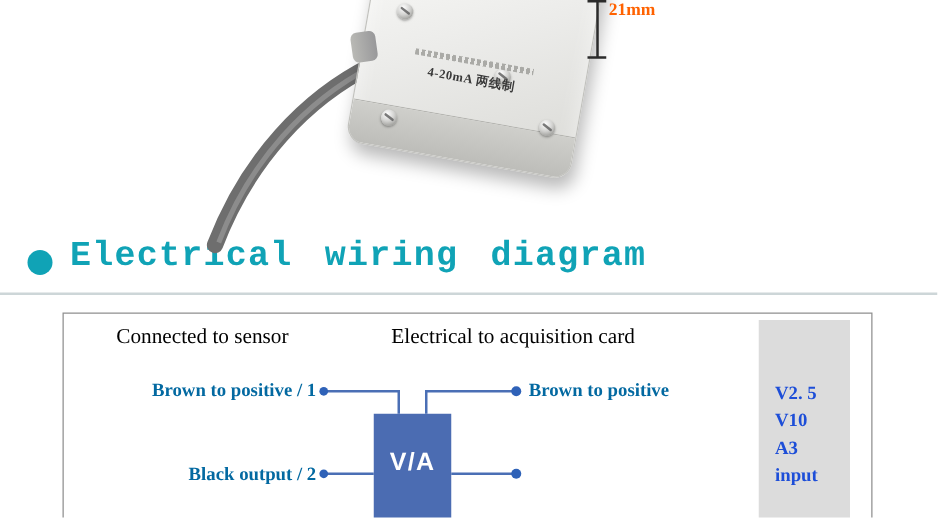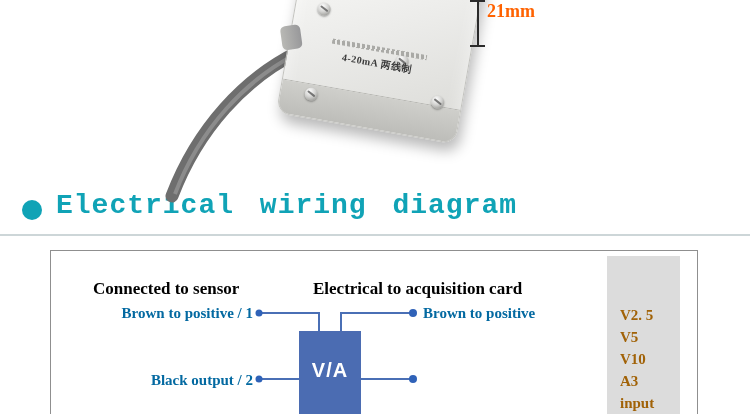--- a/index.html
+++ b/index.html
@@ -50,21 +50,21 @@
   .screw.s2 { left:108px; top:98px; }
   .screw.s3 { left:24px;  top:146px; }
   .screw.s4 { left:150px; top:132px; }
 
   .dim-line { position:absolute; left:477px; top:0; height:46px; width:0; border-left:2px solid #2b2b2b; z-index:3; }
   .dim-tick { position:absolute; left:470px; width:15px; height:0; border-top:2px solid #2b2b2b; z-index:3; }
   .dim-tick.top { top:0; }
   .dim-tick.bottom { top:45px; }
   .dim-text {
     position:absolute; left:487px; top:1px; z-index:3;
-    font-size:18px; font-weight:bold; color:#ff6200;
+    font-size:14px; font-weight:bold; color:#ff6200;
     font-family:"Liberation Serif", serif;
   }
 
   
   .section-bullet { position:absolute; left:22px; top:200px; width:20px; height:20px; border-radius:50%; background:#10a3b6; }
   .section-title {
     position:absolute; left:56px; top:190px;
     font-size:28px; font-weight:bold; color:#10a3b6;
     letter-spacing:1px; word-spacing:8px;
     font-family:Liberation Mono, monospace;
@@ -73,22 +73,22 @@
 
   
   .diagram {
     position:absolute; left:50px; top:250px; width:648px; height:170px;
     border:1px solid #8f8f8f; background:#fff;
   }
   .terminal-block {
     position:absolute; left:556px; top:5px; width:73px; height:165px;
     background:#dcdcdc; padding:48px 0 0 13px;
   }
-  .terminal-item { line-height:22px; font-size:15px; font-weight:bold; color:#a16207; }
-  .hdr { position:absolute; font-size:17px; font-weight:bold; color:#000; white-space:nowrap;margin-top:20px; }
+  .terminal-item { line-height:22px; font-size:15px; font-weight:bold; color:#1d4ed8; }
+  .hdr { position:absolute; font-size:17px; font-weight:normal; color:#000; white-space:nowrap; }
   .hdr-left  { left:42px;  top:8px; }
   .hdr-right { left:262px; top:8px; }
   .lbl { position:absolute; font-size:15px; font-weight:bold; color:#0369a1; white-space:nowrap; }
   .lbl-brown-sensor { left:0; width:202px; text-align:right; top:54px; }
   .lbl-black-sensor { left:0; width:202px; text-align:right; top:121px; }
   .lbl-brown-acq { left:372px; top:54px; }
   .lbl-black-acq { left:372px; top:119px; }
   .va-box {
     position:absolute; left:248px; top:80px; width:62px; height:90px;
     background:#4b6cb2; color:#fff; text-align:center; padding-top:28px;
@@ -126,21 +126,20 @@
   </div>
 
   <div class="section-bullet"></div>
   <div class="section-title">Electrical wiring diagram</div>
   <div class="section-rule"></div>
 
   <div class="diagram">
 
     <div class="terminal-block">
       <div class="terminal-item">V2. 5</div>
-      <div class="terminal-item">V5</div>
       <div class="terminal-item">V10</div>
       <div class="terminal-item">A3</div>
       <div class="terminal-item">input</div>
     </div>
 
     <svg class="wires-svg" width="648" height="170">
       <path d="M 208 62 H 268 V 80" stroke="#4a6fb5" stroke-width="2" fill="none"></path>
       <path d="M 290 80 V 62 H 362" stroke="#4a6fb5" stroke-width="2" fill="none"></path>
       <path d="M 208 128 H 248" stroke="#4a6fb5" stroke-width="2" fill="none"></path>
       <path d="M 310 128 H 362" stroke="#4a6fb5" stroke-width="2" fill="none"></path>

